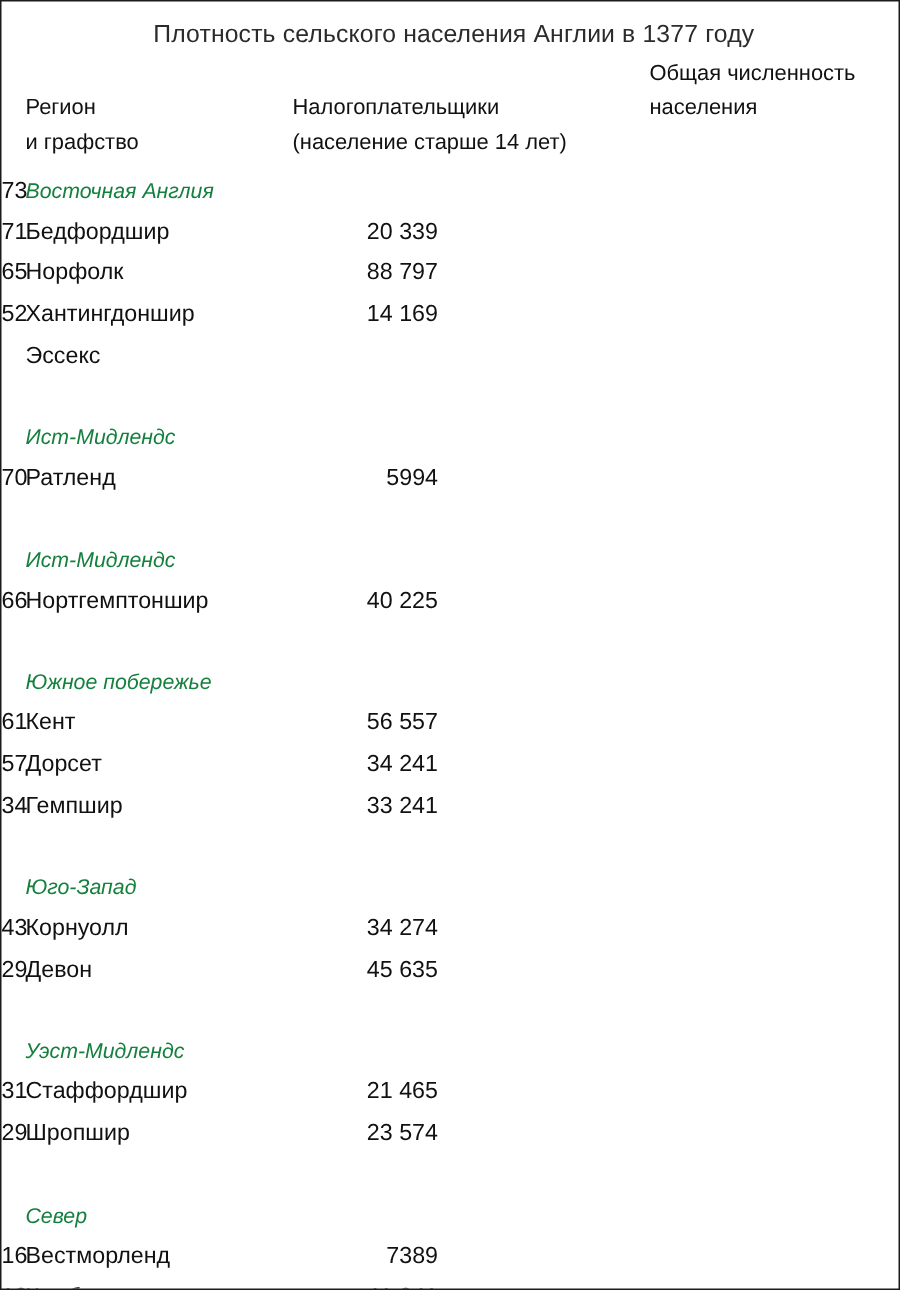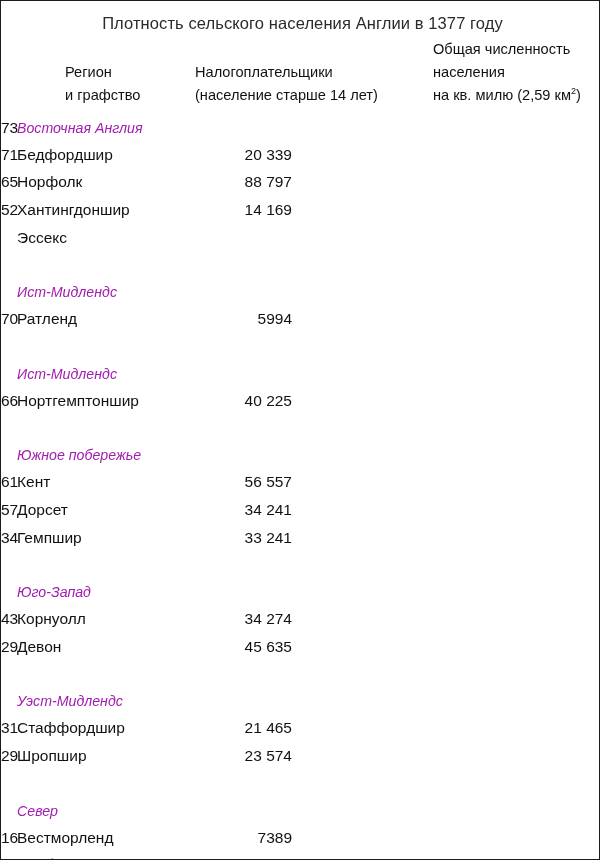--- a/index.html
+++ b/index.html
@@ -84,21 +84,21 @@
   }
 
   .th {
     position: absolute;
     font-size: 14.6px;
     line-height: 23px;
     color: #111111;
     white-space: nowrap;
   }
 
-  .th-region   { left: 16px;  top: 14px; margin-left: 48px; }
+  .th-region   { left: 16px;  top: 14px; }
   .th-payers   { left: 194px; top: 14px; }
   .th-density  { left: 432px; top: -9px; }
 
   .th-line { display: block; }
 
   sup.sq {
     font-size: 0.62em;
     vertical-align: super;
     line-height: 0;
   }
@@ -114,21 +114,21 @@
   }
 
   .group + .group {
     margin-top: 28px;
   }
 
   .group-head .c-name {
     font-style: italic;
     font-size: 14.2px;
     font-weight: 500;
-    color: #a21caf;
+    color: #15803d;
   }
   .group-head {
     height: 26px;
   }
   .group-head .c-name,
   .group-head .c-density {
     line-height: 26px;
   }
 </style>
 </head>
@@ -146,21 +146,20 @@
     </div>
 
     <div class="th th-payers">
       <span class="th-line">Налогоплательщики</span>
       <span class="th-line">(население старше 14 лет)</span>
     </div>
 
     <div class="th th-density">
       <span class="th-line">Общая численность</span>
       <span class="th-line">населения</span>
-      <span class="th-line"><span>на кв. милю (2,59 км</span><sup class="sq">2</sup><span>)</span></span>
     </div>
 
   </div>
 
   <div class="tbody" id="tbody">
       <div class="group">
         <div class="row group-head">
           <span class="c-name">Восточная Англия</span>
           <span class="c-density">73</span>
         </div>

